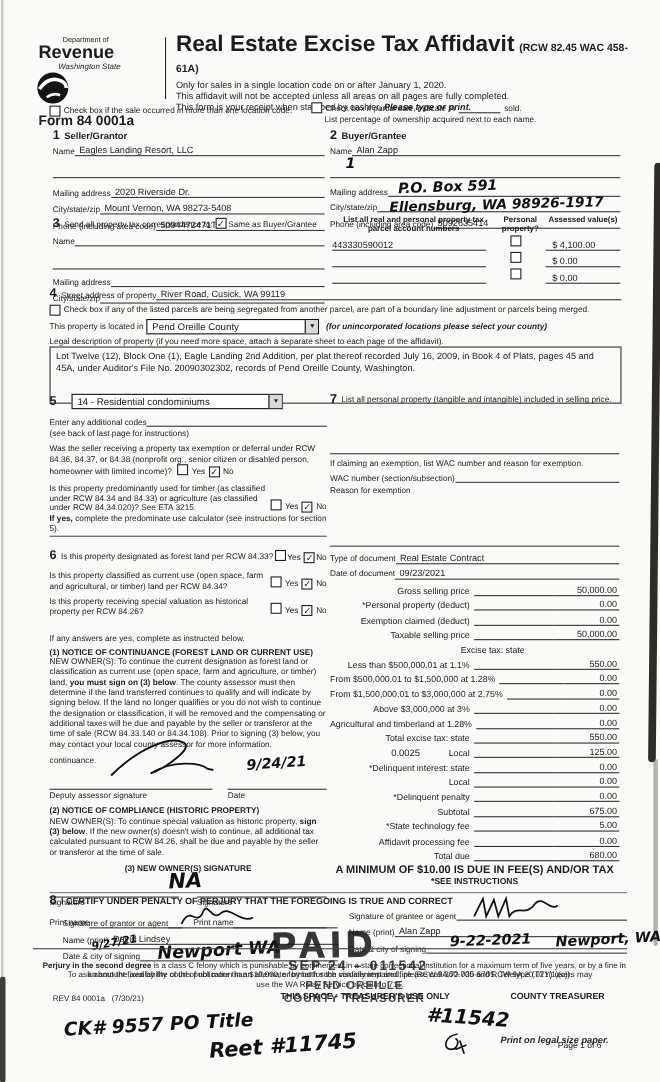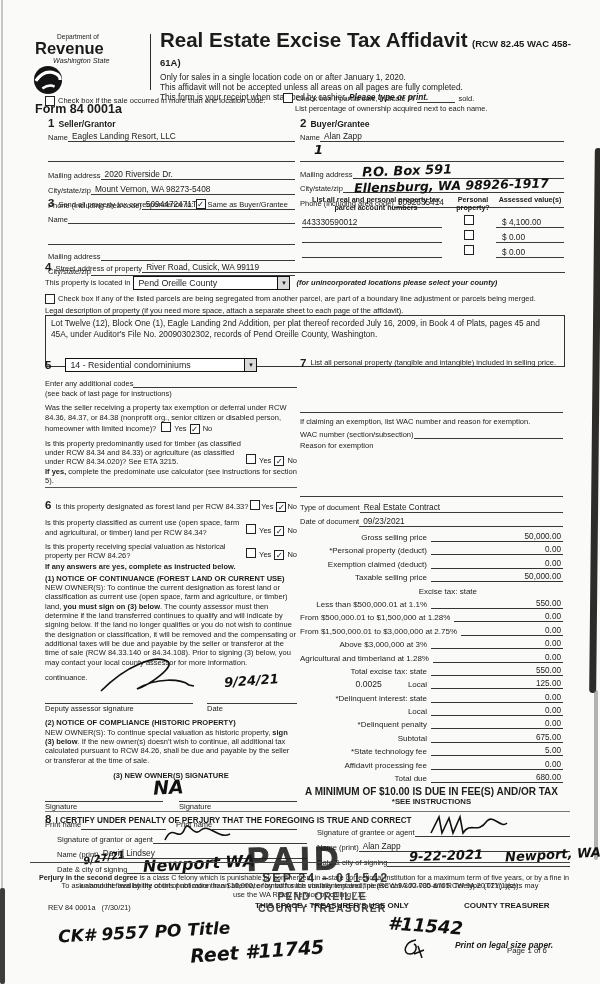--- a/index.html
+++ b/index.html
@@ -189,34 +189,34 @@
       <span class="seg" style="flex:1;font-size:8.3px;padding-left:6px;">$ 0.00</span>
     </div>
   </div>
 
   <div class="abs" style="left:45px;top:262px;width:520px;">
     <div class="row">
       <span class="secnum">4</span>
       <span class="t">Street address of property</span>
       <span class="fl">River Road, Cusick, WA 99119</span>
     </div>
+    <div class="row" style="margin-top:4px;align-items:flex-start;">
+      <span class="cb"></span>
+      <span class="t" style="margin-left:3px;">Check box if any of the listed parcels are being segregated from another parcel, are part of a boundary line adjustment or parcels being merged.</span>
+    </div>
     <div class="row" style="margin-top:3px;align-items:center;">
       <span class="t" style="margin-right:3px;">This property is located in</span>
       <span class="dd" style="width:155px;">
         <span class="ddv" style="flex:1;">Pend Oreille County</span>
         <span class="dda">
             <span>▼</span>
           </span>
       </span>
       <span class="t b i" style="margin-left:6px;">(for unincorporated locations please select your county)</span>
     </div>
-    <div class="row" style="margin-top:4px;align-items:flex-start;">
-      <span class="cb"></span>
-      <span class="t" style="margin-left:3px;">Check box if any of the listed parcels are being segregated from another parcel, are part of a boundary line adjustment or parcels being merged.</span>
-    </div>
     <div class="t" style="margin-top:2px;">Legal description of property (if you need more space, attach a separate sheet to each page of the affidavit).</div>
     <div style="border:1.2px solid #333;height:46px;padding:2px 5px;font-size:8.3px;line-height:11px;">
       <span>Lot Twelve (12), Block One (1), Eagle Landing 2nd Addition, per plat thereof recorded July 16, 2009, in Book 4 of Plats, pages 45 and 45A, under Auditor's File No. 20090302302, records of Pend Oreille County, Washington.</span>
     </div>
   </div>
 
   <div class="abs" style="left:45px;top:358px;width:252px;">
     <div class="row" style="align-items:center;">
       <span class="secnum" style="margin-right:14px;">5</span>
       <span class="dd" style="width:190px;">
@@ -245,21 +245,21 @@
       <span class="yn t abs" style="right:0;bottom:1px;"><span class="cb"></span><span>Yes</span><span class="cb"><span>✓</span></span><span>No</span></span>
     </div>
     <div class="q t rel" style="padding-right:52px;">
       <span>Is this property classified as current use (open space, farm and agricultural, or timber) land per RCW 84.34?</span>
       <span class="yn abs" style="right:0;bottom:1px;"><span class="cb"></span> <span>Yes</span><span class="cb"><span>✓</span></span> <span>No</span></span>
     </div>
     <div class="q t rel" style="padding-right:52px;">
       <span>Is this property receiving special valuation as historical property per RCW 84.26?</span>
       <span class="yn abs" style="right:0;bottom:1px;"><span class="cb"></span> <span>Yes</span><span class="cb"><span>✓</span></span> <span>No</span></span>
     </div>
-    <div class="t" style="margin-top:1px;font-weight:bold;">If any answers are yes, complete as instructed below.</div>
+    <div class="t" style="margin-top:15px;">If any answers are yes, complete as instructed below.</div>
     <div class="t b" style="margin-top:3px;">(1) NOTICE OF CONTINUANCE (FOREST LAND OR CURRENT USE)</div>
     <div class="t para"><span>NEW OWNER(S): To continue the current designation as forest land or classification as current use (open space, farm and agriculture, or timber) land, </span><span class="b">you must sign on (3) below</span><span>. The county assessor must then determine if the land transferred continues to qualify and will indicate by signing below. If the land no longer qualifies or you do not wish to continue the designation or classification, it will be removed and the compensating or additional taxes will be due and payable by the seller or transferor at the time of sale (RCW 84.33.140 or 84.34.108). Prior to signing (3) below, you may contact your local county assessor for more information.</span></div>
 
     <div class="rel" style="margin-top:6px;">
       <div class="t">continuance.</div>
       <svg class="sig abs" width="120" height="40" viewBox="0 0 120 40" style="left:52px;top:-18px;">
         <path d="M4 36 C 30 10 58 0 70 6 C 80 11 52 30 40 34 C 60 22 84 24 92 30 L 97 31" stroke="#111" stroke-width="1.7" fill="none"></path>
       </svg>
       <span class="hw abs" style="right:18px;top:0px;font-size:13px;transform:rotate(-4deg);">9/24/21</span>
       <div class="row" style="margin-top:12px;">

